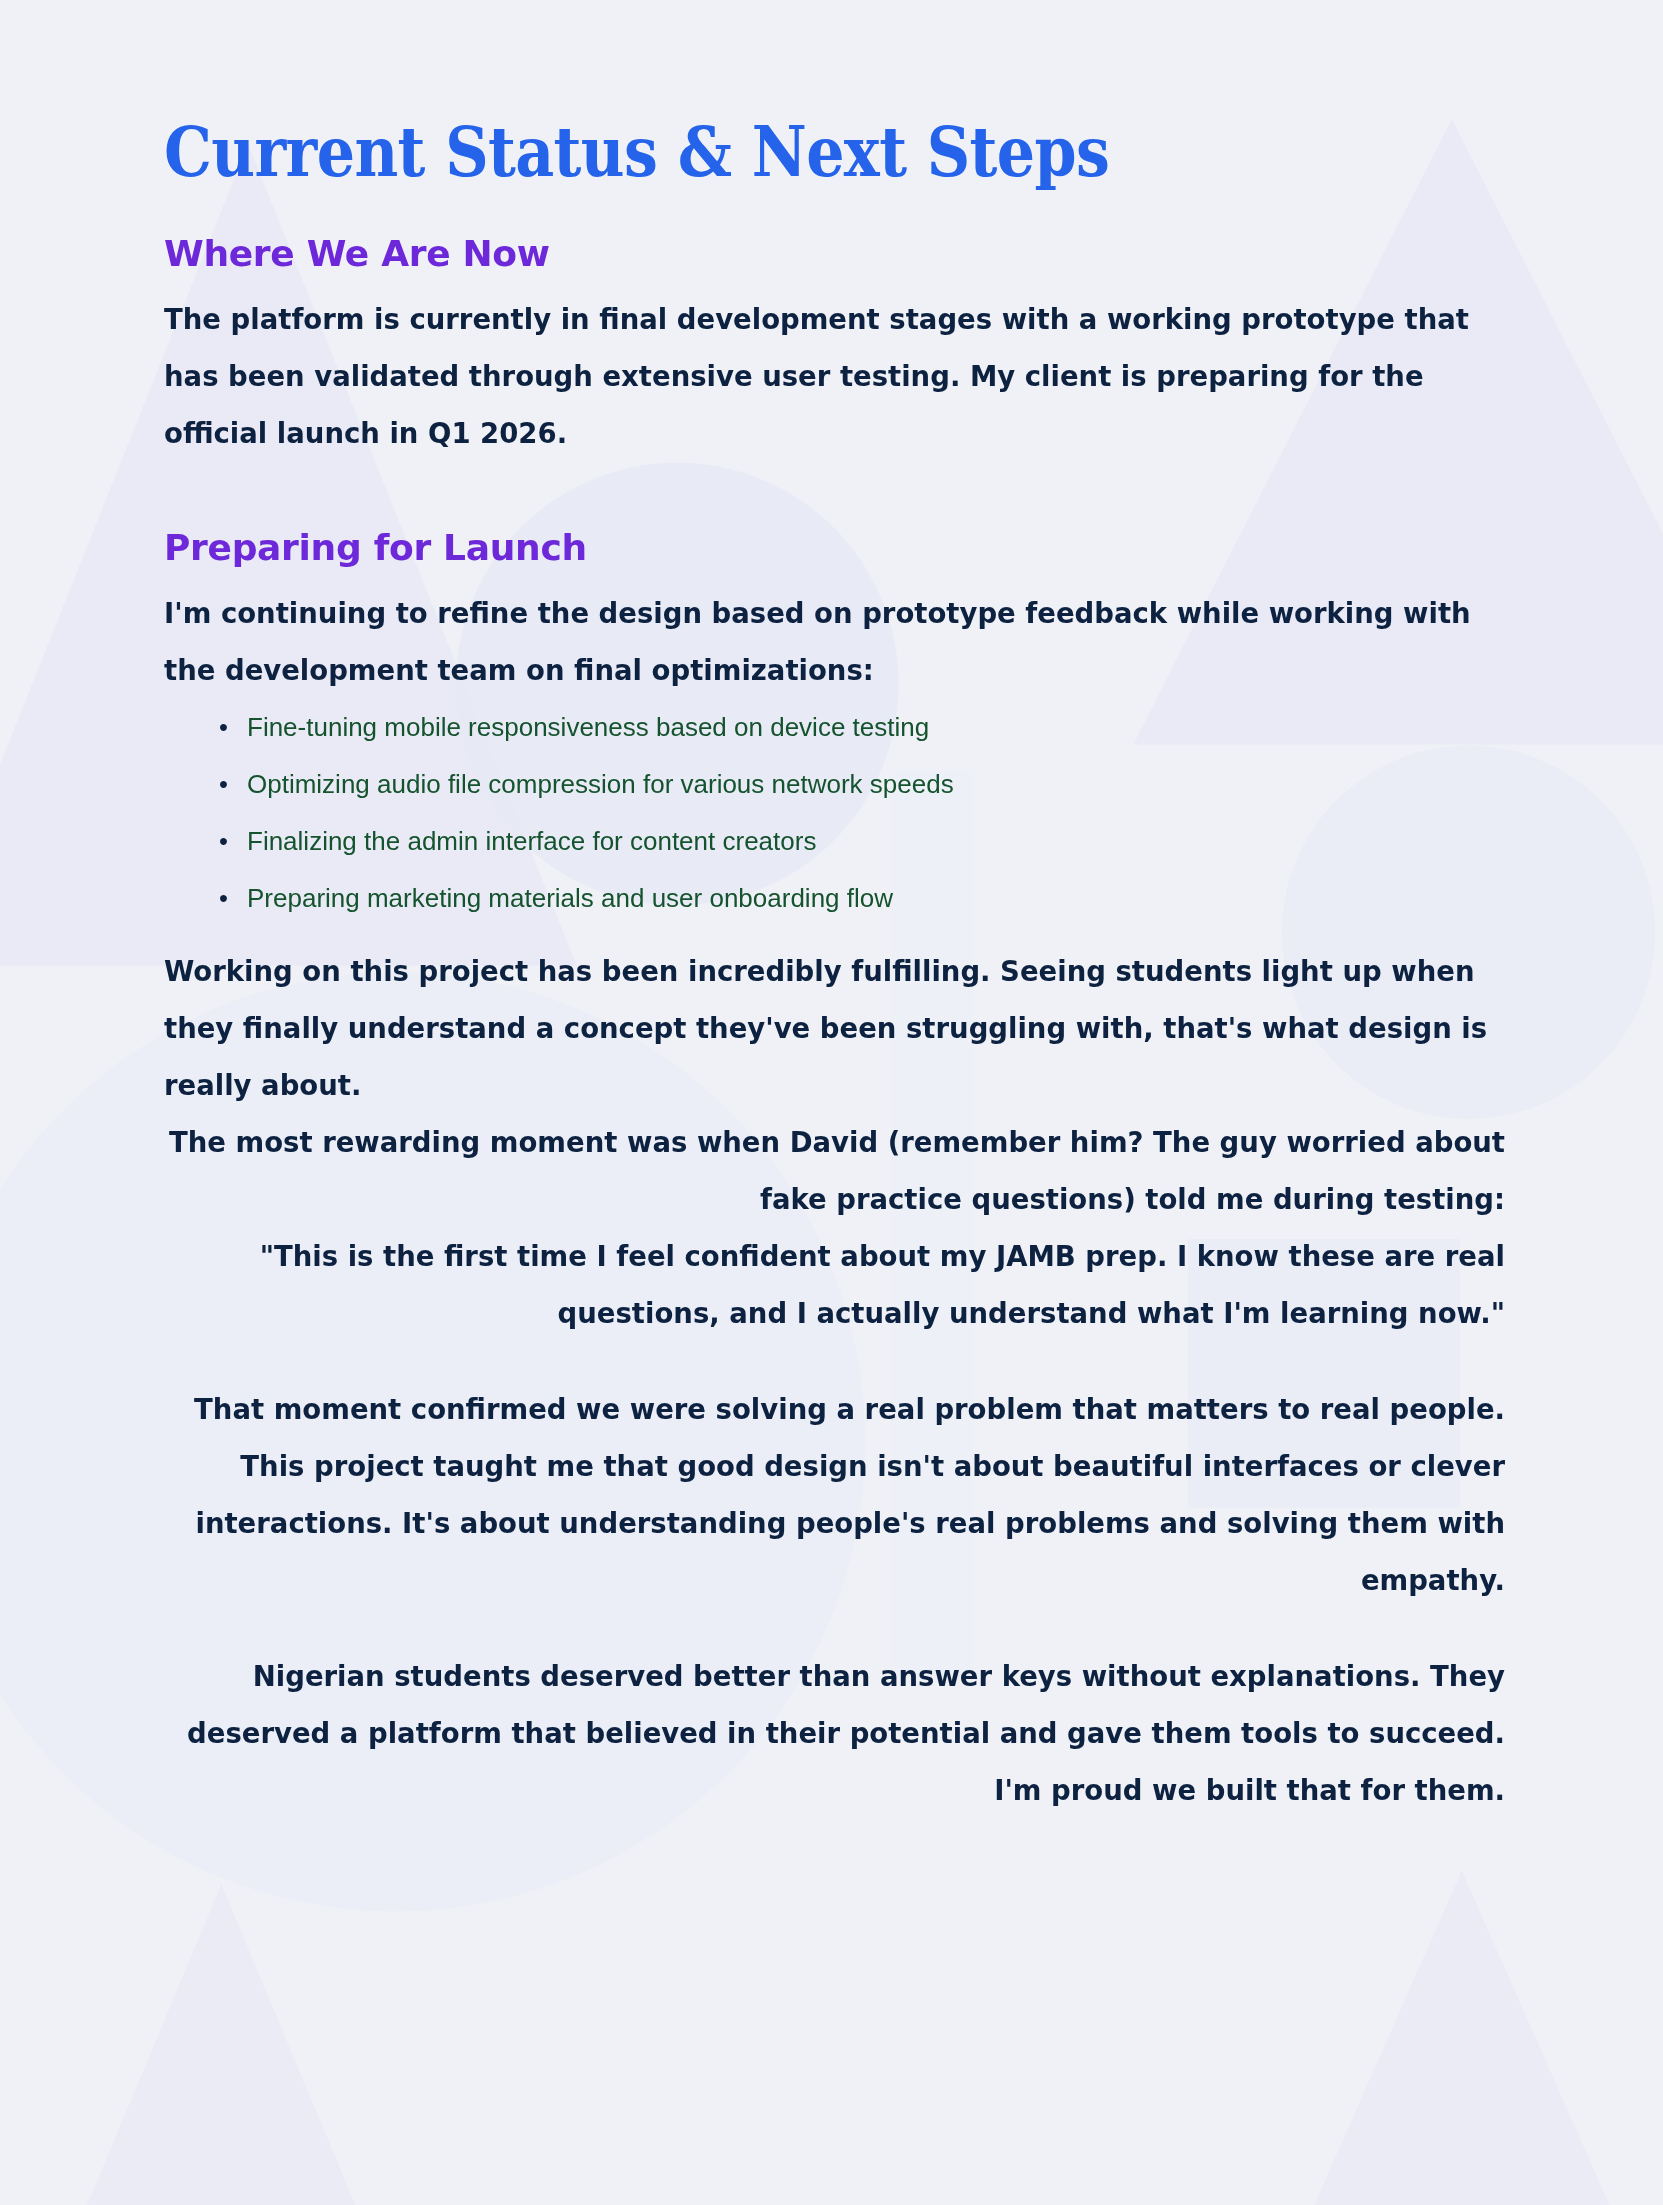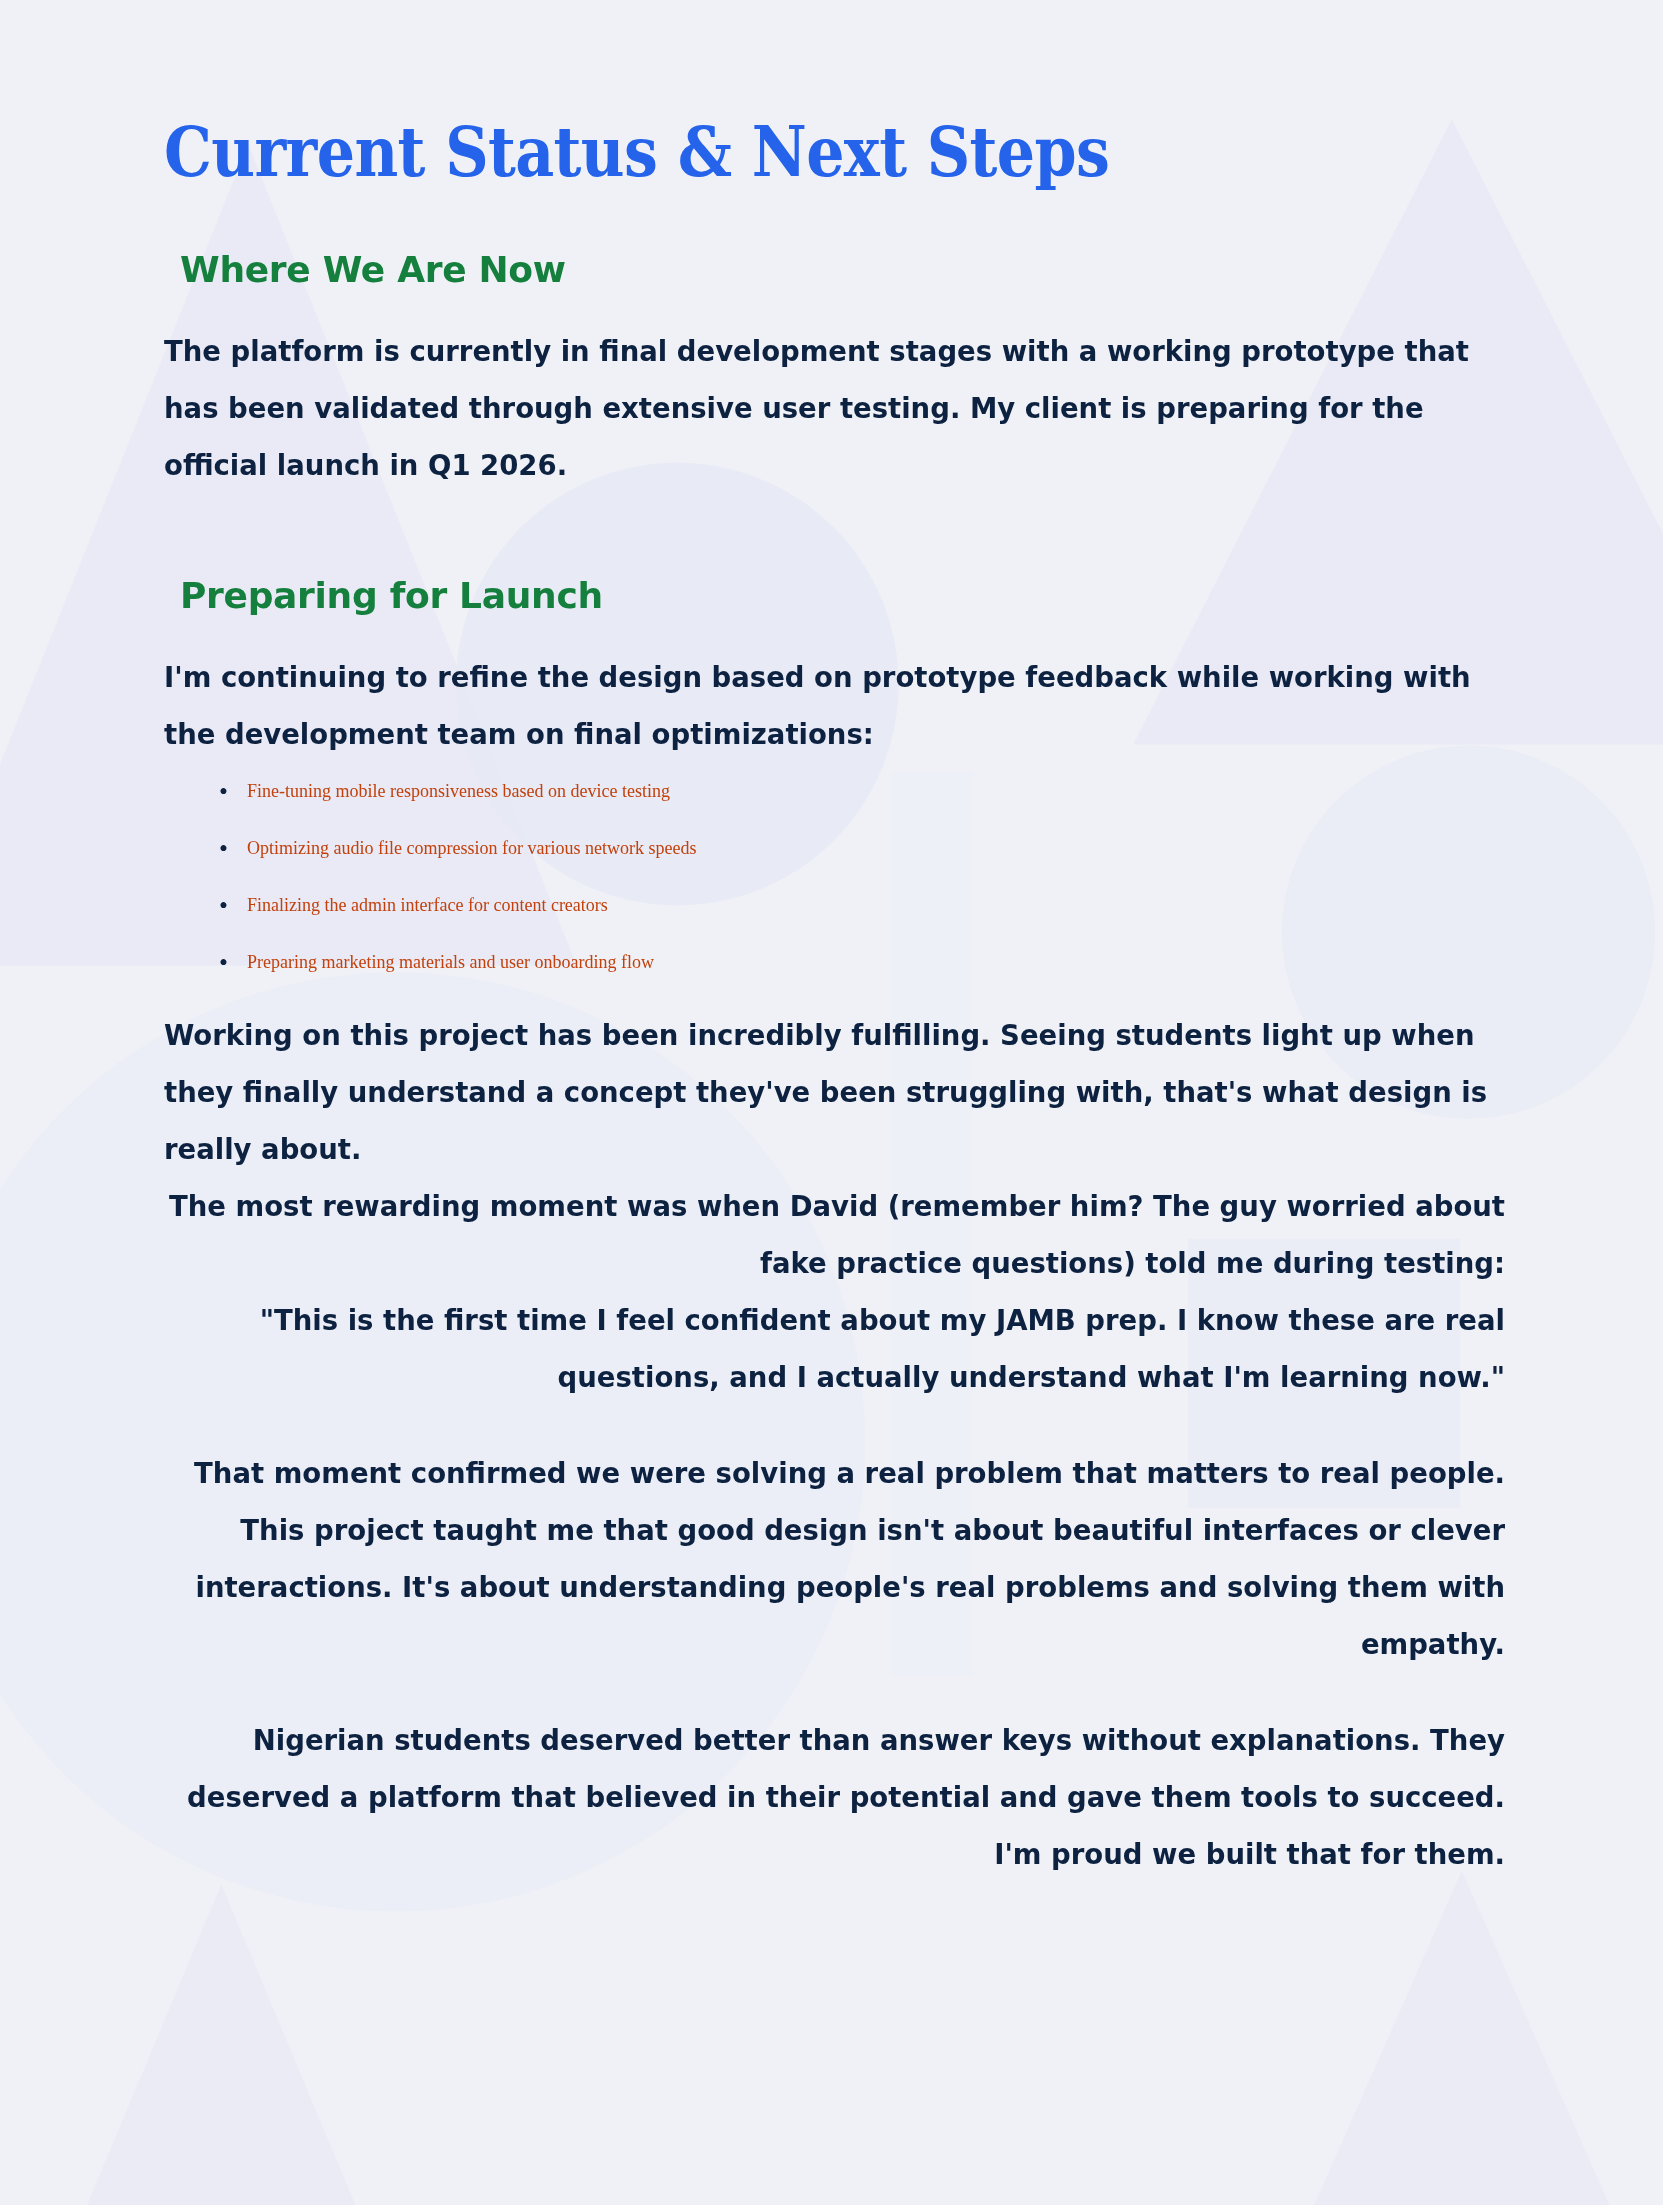--- a/index.html
+++ b/index.html
@@ -47,22 +47,22 @@
     transform-origin: left center;
     white-space: nowrap;
   }
 
   .h2 {
     font-family: "DejaVu Sans", "Liberation Sans", sans-serif;
     font-weight: 700;
     font-size: 36px;
     line-height: 1.2;
     letter-spacing: -0.3px;
-    color: #15803d;
-    margin: 16px;
+    color: #6d28d9;
+    margin: 0;
   }
   .h2.first { padding-top: 43px; }
   .h2.spaced { padding-top: 64px; }
 
   .para {
     font-family: "DejaVu Sans", "Liberation Sans", sans-serif;
     font-weight: 700;
     font-size: 27.5px;
     line-height: 57px;
     color: #0d2240;
@@ -72,24 +72,24 @@
   .para.lead { padding-top: 16px; }
   .para.tight { padding-top: 0; text-align: right; }
   .gap-md { height: 39px; }
 
   ul.bullets {
     margin: 0;
     padding: 0 0 0 55px;
     list-style: none;
   }
   ul.bullets li {
-    font-family: Liberation Serif, serif;
-    font-size: 18px;
+    font-family: Liberation Sans, sans-serif;
+    font-size: 26px;
     line-height: 57px;
-    color: #c2410c;
+    color: #14532d;
     position: relative;
     padding-left: 28px;
   }
   ul.bullets li::before {
     content: "•";
     position: absolute;
     left: 0;
     top: 0;
     font-size: 25.5px;
     line-height: 57px;

